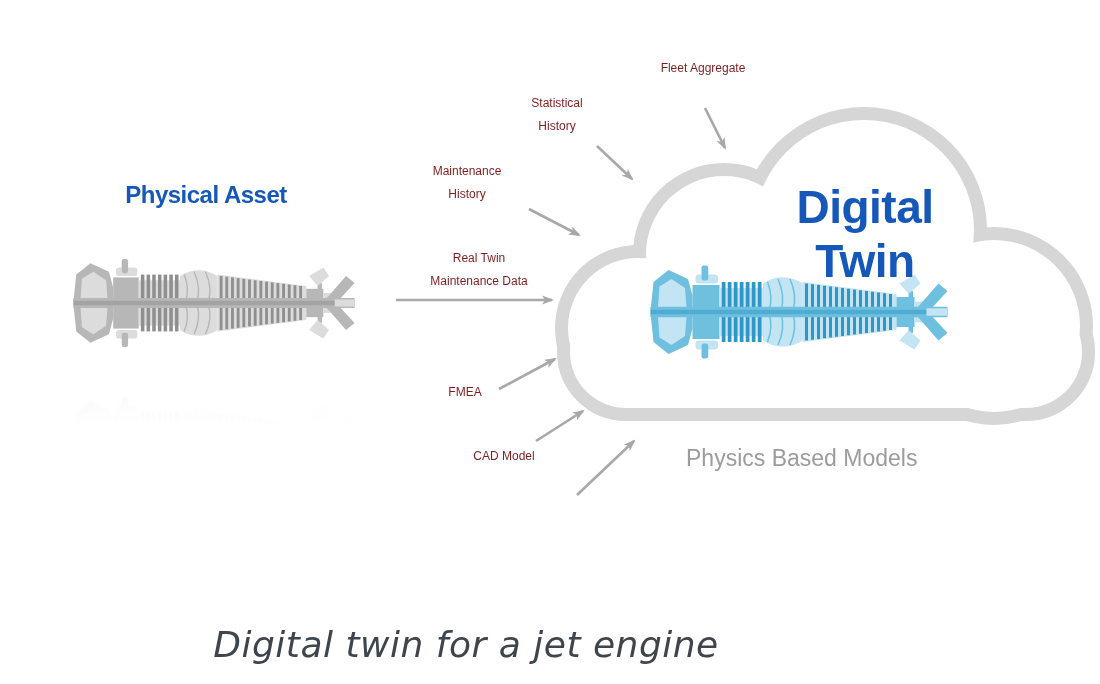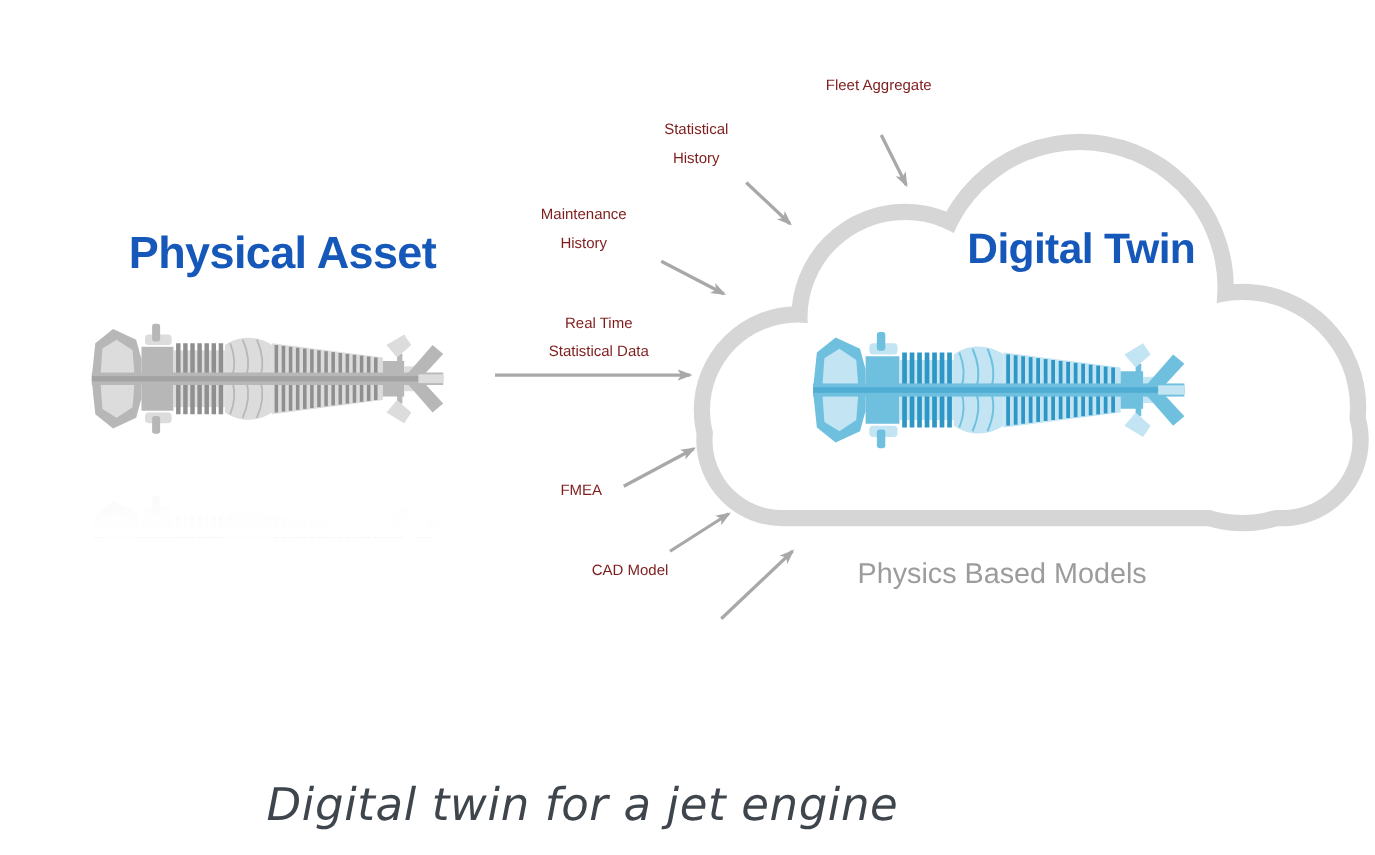--- a/index.html
+++ b/index.html
@@ -19,22 +19,22 @@
   .refl-fade{position:absolute;inset:0;background:linear-gradient(to bottom,rgba(255,255,255,.45),#ffffff 92%);}
 
   .cloud{position:absolute;left:556px;top:106px;width:544px;height:326px;overflow:visible;}
   .cloud-stroke{stroke:#d6d6d6;stroke-width:26;fill:none;}
   .cloud-fill{fill:#ffffff;}
 
   .arrows{position:absolute;left:0;top:0;width:1100px;height:684px;pointer-events:none;}
   .arrows line{stroke:#a8a8a8;stroke-width:2.6;}
 
   .title{position:absolute;font-weight:bold;color:#1558b9;text-align:center;letter-spacing:-.5px;}
-  .physical-title{left:88px;top:181px;width:276px;font-size:36px;}
-  .digital-title{left:745px;top:180px;width:240px;font-size:34px;}
+  .physical-title{left:68px;top:181px;width:276px;font-size:24px;}
+  .digital-title{left:745px;top:180px;width:240px;font-size:46px;}
 
   .label{position:absolute;width:200px;text-align:center;color:#7f1d1d;
          font-size:12px;line-height:23px;}
   .label span{display:block;}
 
   .note{position:absolute;left:686px;top:443px;color:#9c9c9c;font-size:23px;line-height:31px;text-align:left;}
 
   .caption{position:absolute;left:0;top:624px;width:932px;text-align:center;
            font-family:"DejaVu Sans",sans-serif;font-style:italic;font-weight:500;
            font-size:36px;color:#3f454c;letter-spacing:.5px;}
@@ -148,22 +148,22 @@
   </div>
   <div class="label" style="left:457px;top:92px">
     <span>Statistical</span>
     <span>History</span>
   </div>
   <div class="label" style="left:367px;top:160px">
     <span>Maintenance</span>
     <span>History</span>
   </div>
   <div class="label" style="left:379px;top:247px">
-    <span>Real Time</span>
-    <span>Statistical Data</span>
+    <span>Real Twin</span>
+    <span>Maintenance Data</span>
   </div>
   <div class="label" style="left:365px;top:381px">
     <span>FMEA</span>
   </div>
   <div class="label" style="left:404px;top:445px">
     <span>CAD Model</span>
   </div>
 
   <div class="note">
     <div>Physics Based Models</div>

